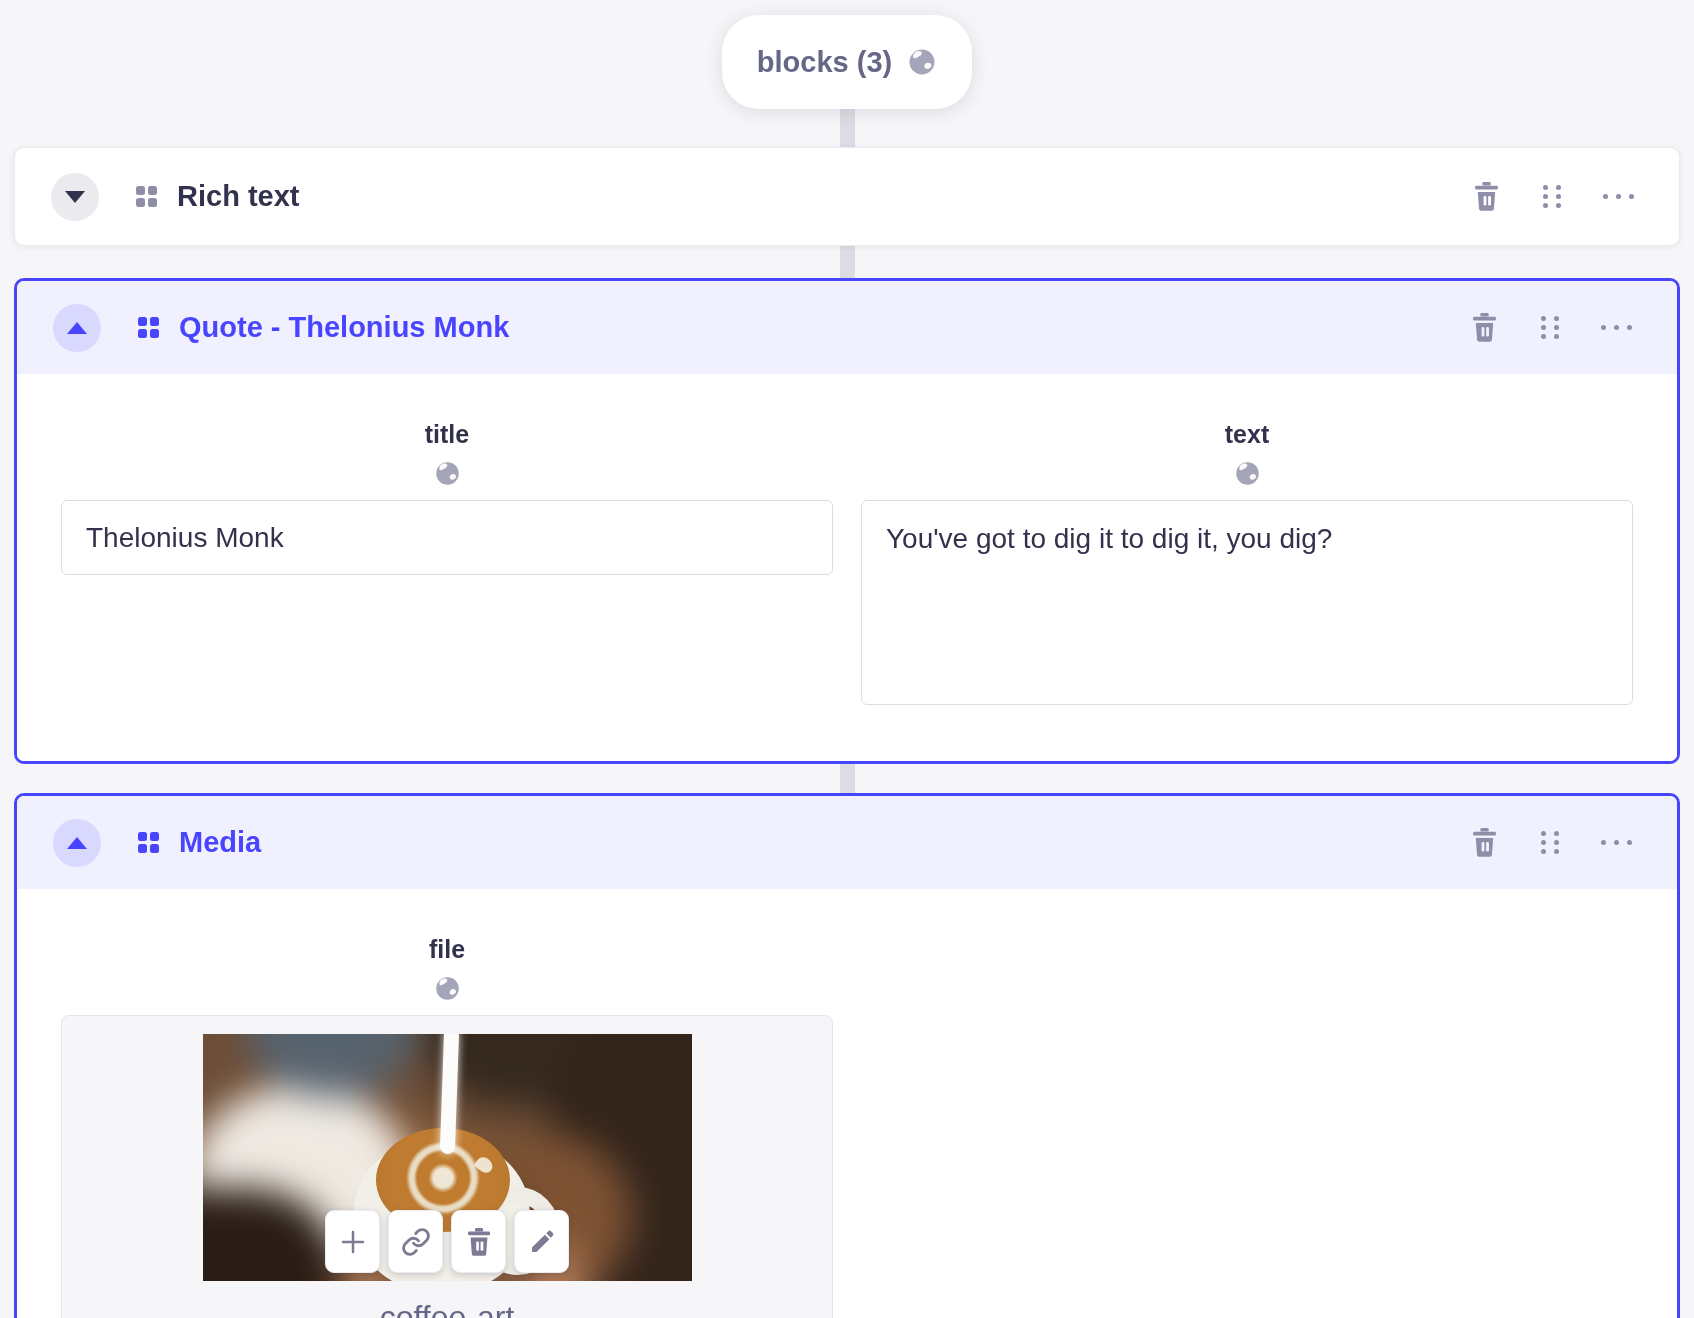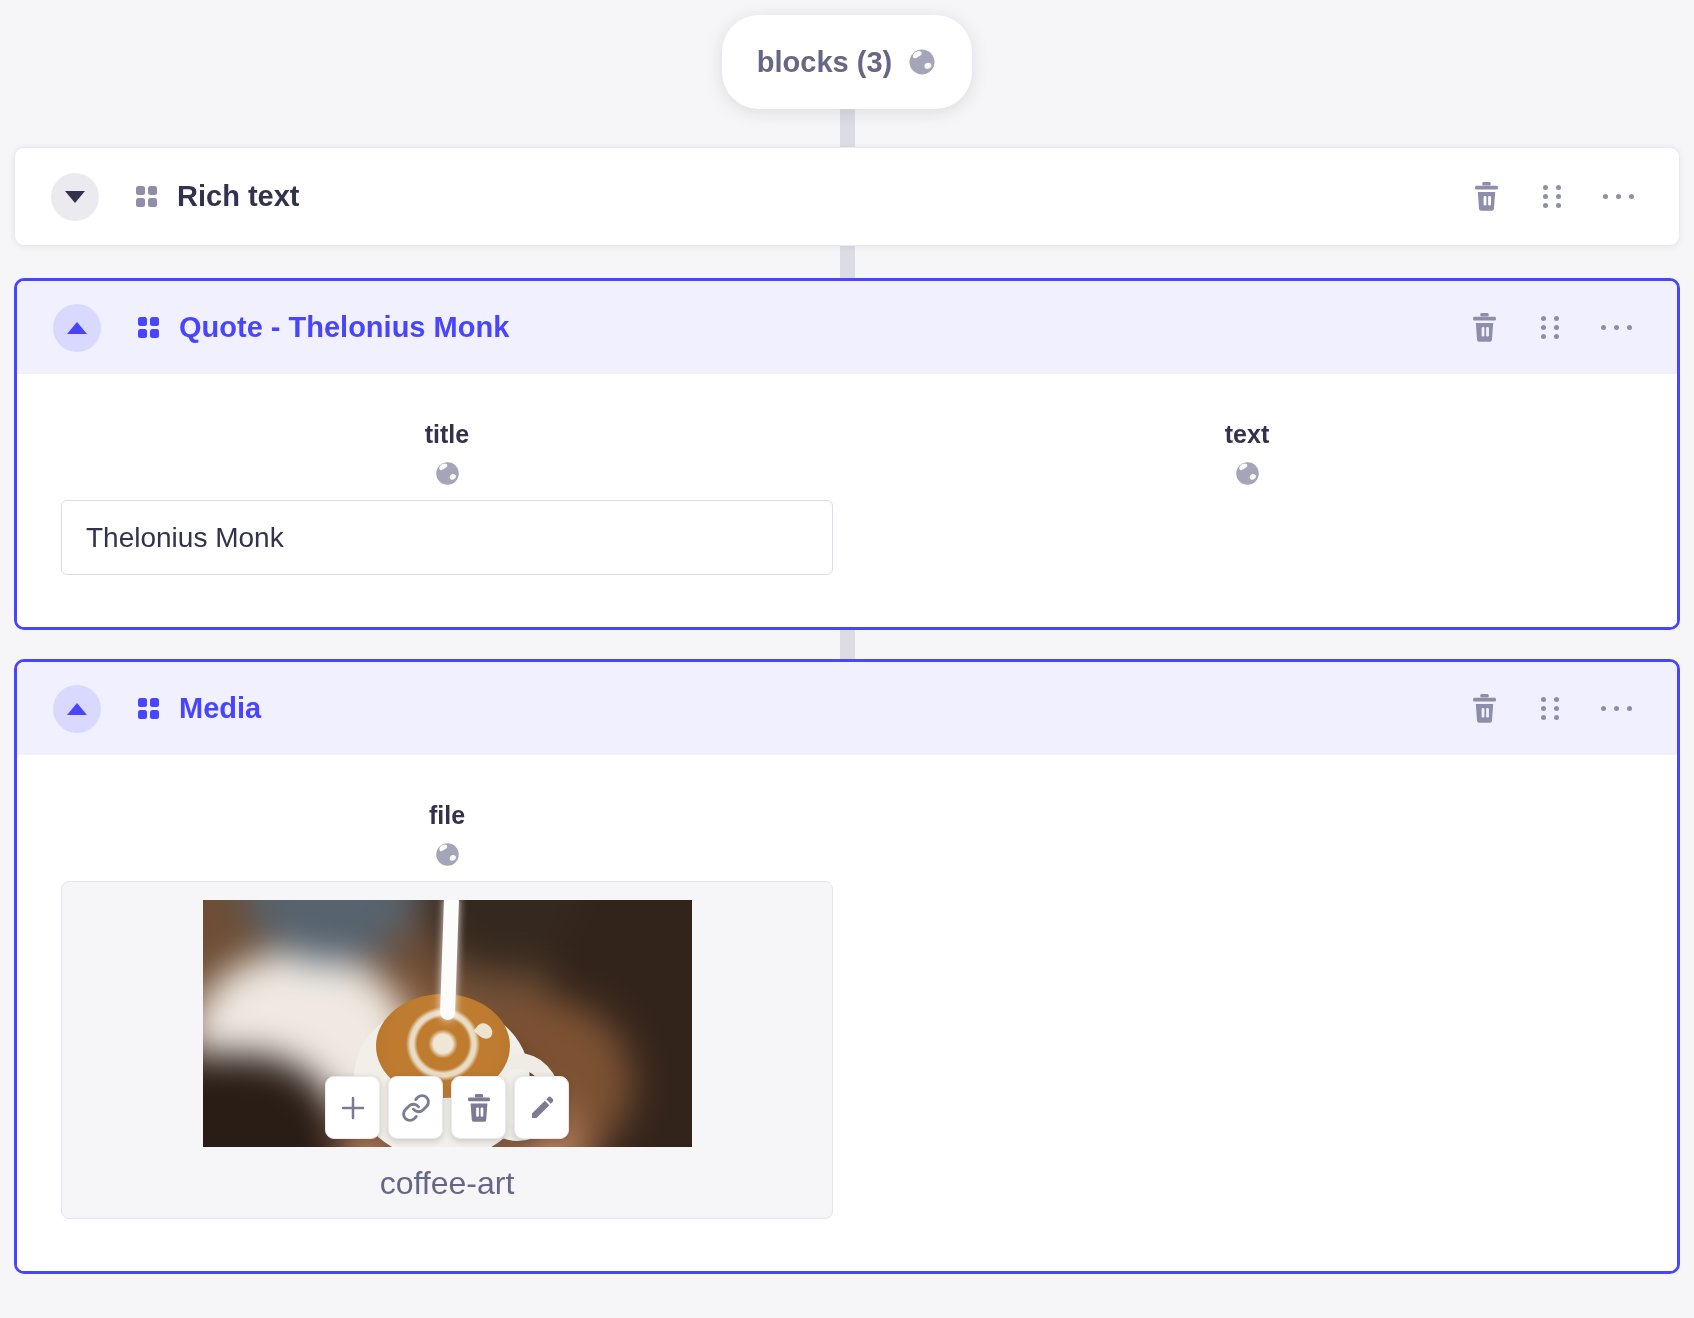--- a/index.html
+++ b/index.html
@@ -222,20 +222,21 @@
       </div>
       <div>
         <div class="field-label">
           <span>text</span>
           <svg width="27" height="27" viewBox="0 0 24 24">
             <circle cx="12" cy="12" r="10" fill="#a5a5ba"></circle>
             <path fill="#ffffff" opacity="0.95" d="M6.2 4.5c2.6-2.2 6-1.6 5.6.6-.3 1.9-2.6 2.2-4 3.4-1.2 1-2.7.6-3-.8-.2-1.2.3-2.3 1.4-3.2z"></path>
             <path fill="#ffffff" opacity="0.95" d="M15.5 12.8c2.3-.9 4.6.5 4 2.4-.6 1.9-3.3 3.1-4.8 1.8-1.3-1.1-.9-3.5.8-4.2z"></path>
           </svg>
         </div>
+        <textarea class="textarea" style="">You've got to dig it to dig it, you dig?</textarea>
       </div>
     </div>
   </div>
 </section>
 
 <div class="connector c3"></div>
 
 <section class="block expanded">
   <div class="block-header">
     <button class="toggle">

